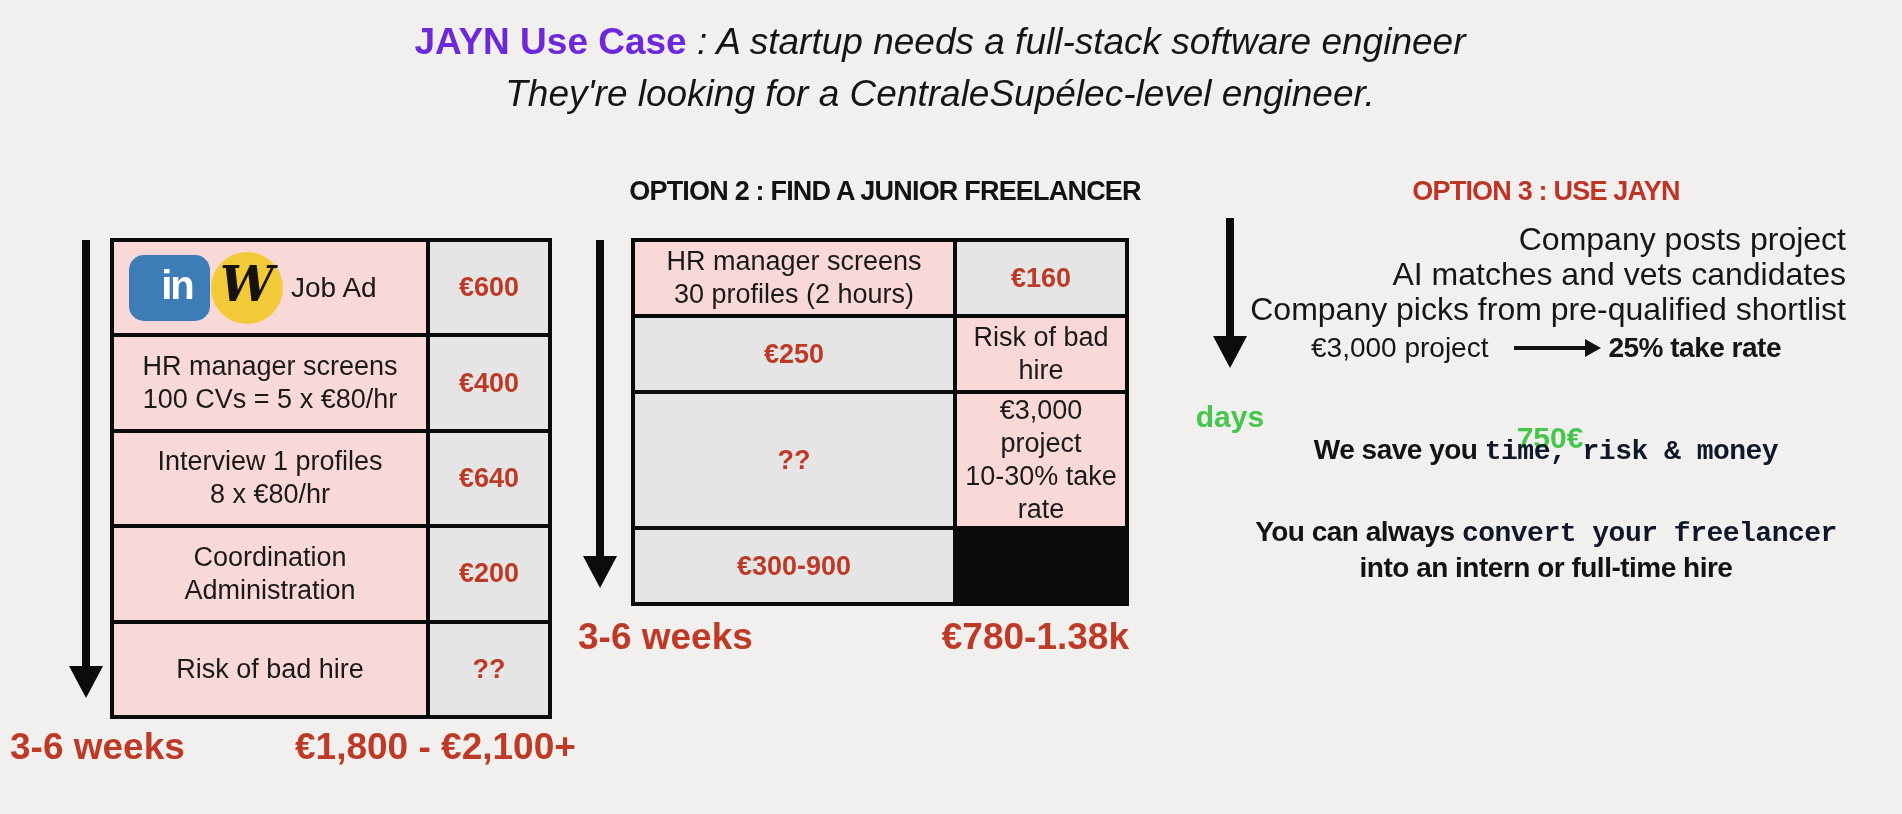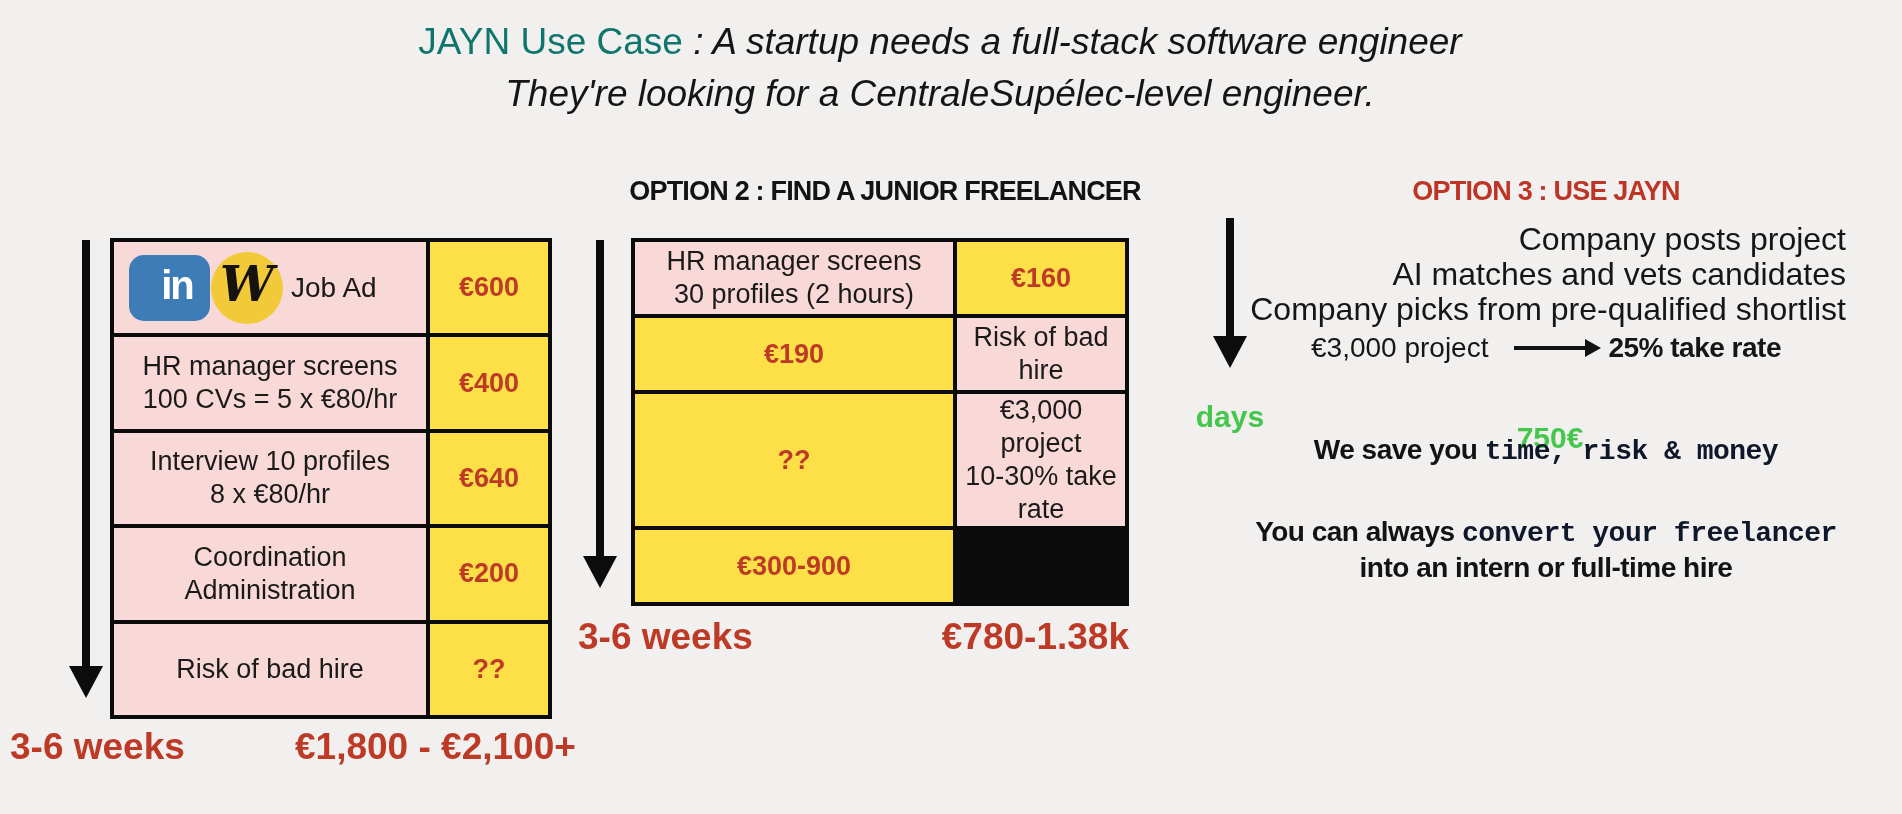--- a/index.html
+++ b/index.html
@@ -6,21 +6,21 @@
   body { font-family:"Liberation Sans","DejaVu Sans",sans-serif; }
   .canvas {
     position:relative; width:1902px; height:814px;
     background:#f2f0ee; overflow:hidden; color:#161616;
   }
   
   .title {
     position:absolute; left:0; top:16px; width:1880px;
     text-align:center; font-size:37px; line-height:52px; color:#151515;
   }
-  .brand { font-weight:normal; color:#0f766e; font-style:normal; }
+  .brand { font-weight:bold; color:#6d28d9; font-style:normal; }
   .title .it { font-style:italic; }
   
   .opt-header {
     position:absolute; top:176px; font-weight:bold; font-size:27px;
     letter-spacing:-0.8px; text-align:center; color:#131313; white-space:nowrap;
   }
   #o1-header { left:110px; width:442px; }
   #o2-header { left:605px; width:560px; }
   #o3-header { left:1246px; width:600px; color:#bc3526; }
   
@@ -30,21 +30,21 @@
   }
   #o1-table { left:110px; top:238px; width:442px; height:481px;
     grid-template-columns:1fr 118px; grid-template-rows:repeat(5,1fr); }
   #o2-table { left:631px; top:238px; width:498px; height:368px;
     grid-template-columns:1fr 168px; grid-template-rows:repeat(4,1fr); }
   .cell {
     display:flex; flex-direction:column; align-items:center; justify-content:center;
     text-align:center; font-size:27px; line-height:33px; color:#1a1a1a;
   }
   .cell.desc { background:#f9d8d8; }
-  .cell.price { background:#fde047; font-weight:bold; color:#bd3a27; }
+  .cell.price { background:#e5e5e5; font-weight:bold; color:#bd3a27; }
   .cell.first { flex-direction:row; justify-content:flex-start; padding-left:15px; }
   
   .li-icon {
     width:66px; height:66px; background:#3e7cb8; border-radius:15px;
     display:flex; align-items:center; justify-content:center; flex:none;padding-left:15px;
   }
   .li-icon .glyph { color:#ffffff; font-weight:bold; font-size:40px; letter-spacing:-2px; margin-top:-4px; }
   .wttj-icon {
     width:72px; height:72px; background:#f2ca39; border-radius:50%;
     display:flex; align-items:center; justify-content:center; flex:none; margin-left:1px;
@@ -122,21 +122,21 @@
     </div>
     <div class="cell price">€600</div>
 
     <div class="cell desc">
       <div>HR manager screens</div>
       <div>100 CVs = 5 x €80/hr</div>
     </div>
     <div class="cell price">€400</div>
 
     <div class="cell desc">
-      <div>Interview 10 profiles</div>
+      <div>Interview 1 profiles</div>
       <div>8 x €80/hr</div>
     </div>
     <div class="cell price">€640</div>
 
     <div class="cell desc">
       <div>Coordination</div>
       <div>Administration</div>
     </div>
     <div class="cell price">€200</div>
 
@@ -154,21 +154,21 @@
   <div class="arrow-shaft" id="o2-shaft"></div>
   <div class="arrow-head" id="o2-head"></div>
 
   <div class="cost-table" id="o2-table">
     <div class="cell desc">
       <div>HR manager screens</div>
       <div>30 profiles (2 hours)</div>
     </div>
     <div class="cell price">€160</div>
 
-    <div class="cell price">€190</div>
+    <div class="cell price">€250</div>
 
     <div class="cell desc">
       <div>Risk of bad hire</div>
     </div>
     <div class="cell price">??</div>
 
     <div class="cell desc">
       <div>€3,000 project</div>
       <div>10-30% take rate</div>
     </div>

